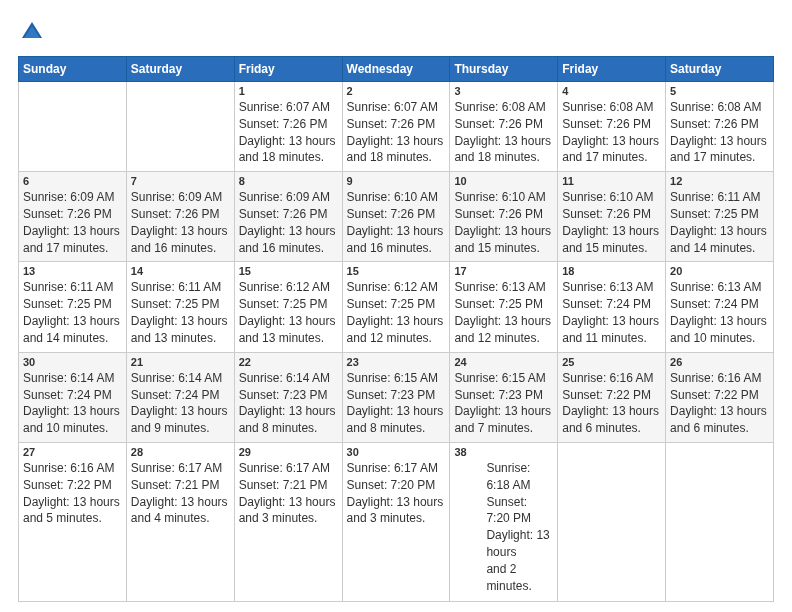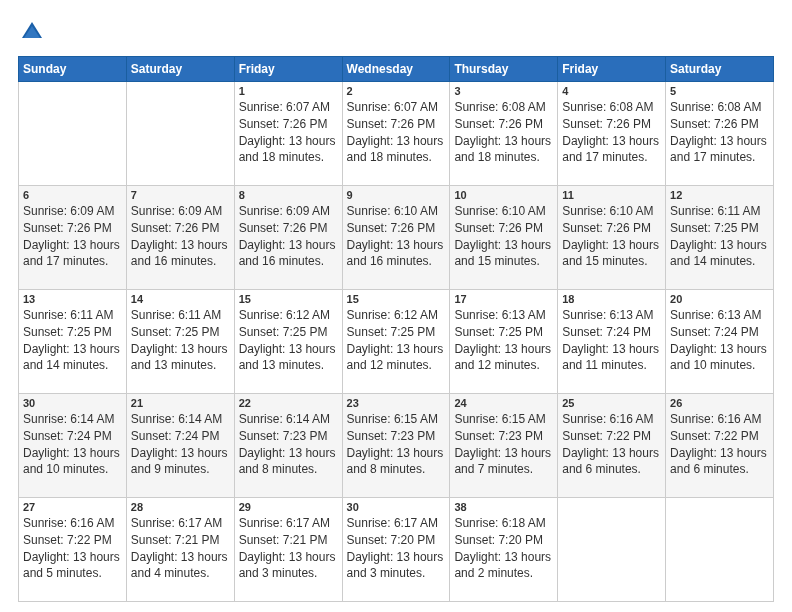--- a/index.html
+++ b/index.html
@@ -353,21 +353,21 @@
           </td>
           <td>
             <span class="day-num">30</span>
             <div class="day-info" style="white-space: pre-line;">Sunrise: 6:17 AM
 Sunset: 7:20 PM
 Daylight: 13 hours
 and 3 minutes.</div>
           </td>
           <td>
             <span class="day-num">38</span>
-            <div class="day-info" style="white-space: pre-line;">Sunrise: 6:18 AM
+            <div class="day-info" style="white-space: pre-line; margin-left: 32px;">Sunrise: 6:18 AM
 Sunset: 7:20 PM
 Daylight: 13 hours
 and 2 minutes.</div>
           </td>
           <td class="empty-cell"></td>
           <td class="empty-cell"></td>
         </tr>
       </tbody>
   </table>
 </div>

